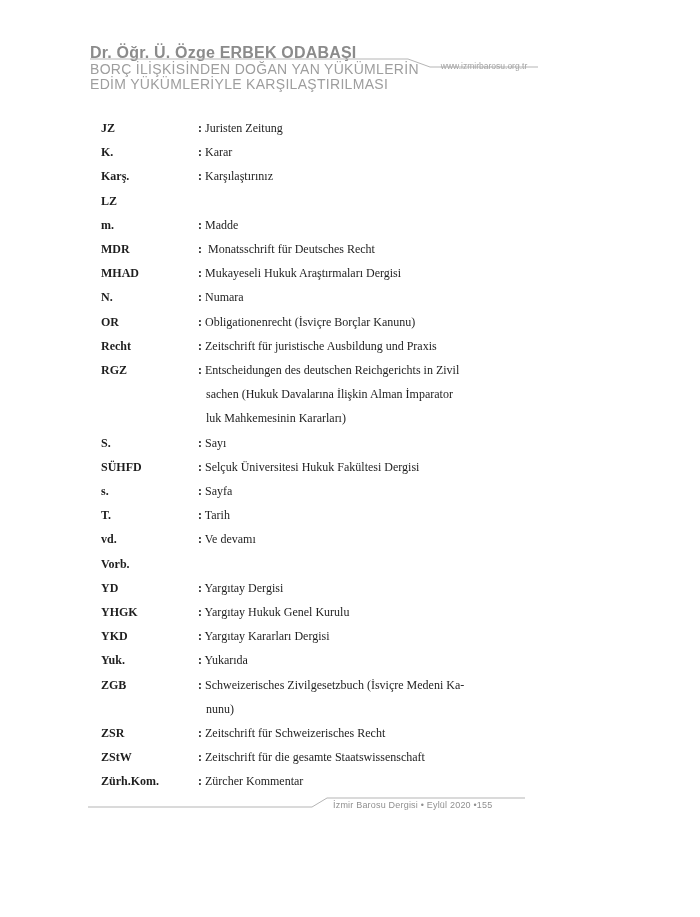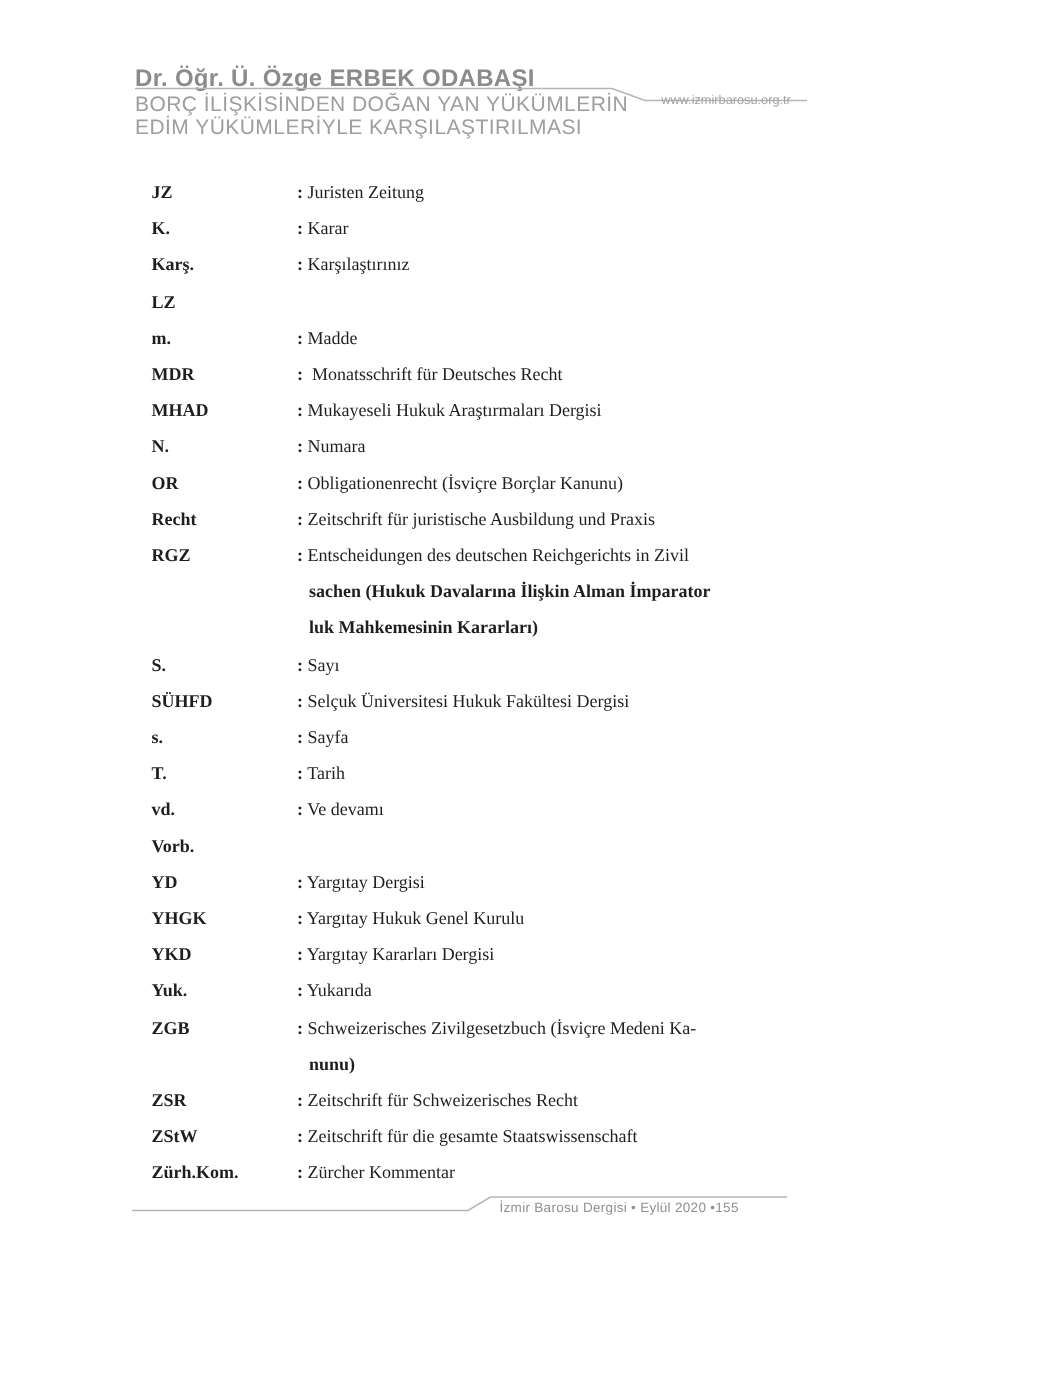--- a/index.html
+++ b/index.html
@@ -41,21 +41,21 @@
   }
   .row{display:flex;align-items:flex-start;}
   .abbr{
     width:97px;flex:0 0 97px;
     font-weight:bold;
     line-height:24.2px;
     white-space:pre;
   }
   .desc{flex:1;}
   .dline{line-height:24.2px;white-space:pre;}
-  .dline.cont{padding-left:8px;font-weight:bold;}
+  .dline.cont{padding-left:8px;}
   .colon{font-weight:bold;}
   
   .footer-rule{position:absolute;left:88px;top:794px;}
   .footer-text{
     position:absolute;left:333px;top:800px;width:188px;
     display:flex;justify-content:flex-start;align-items:baseline;
     font-family:"Liberation Sans",sans-serif;
     font-size:9px;letter-spacing:.2px;
     color:#909090;white-space:nowrap;
   }

